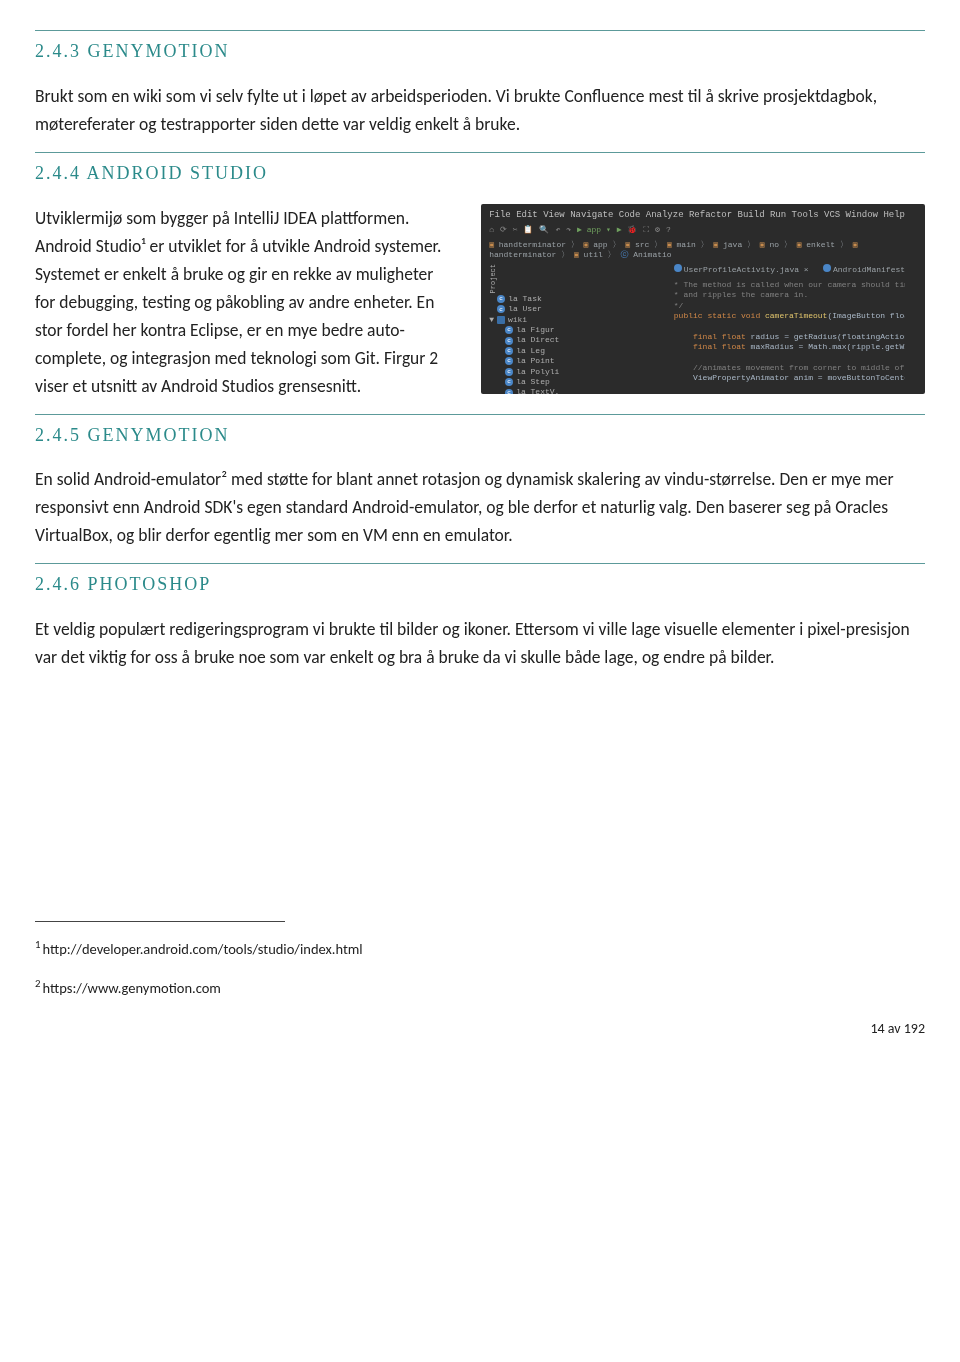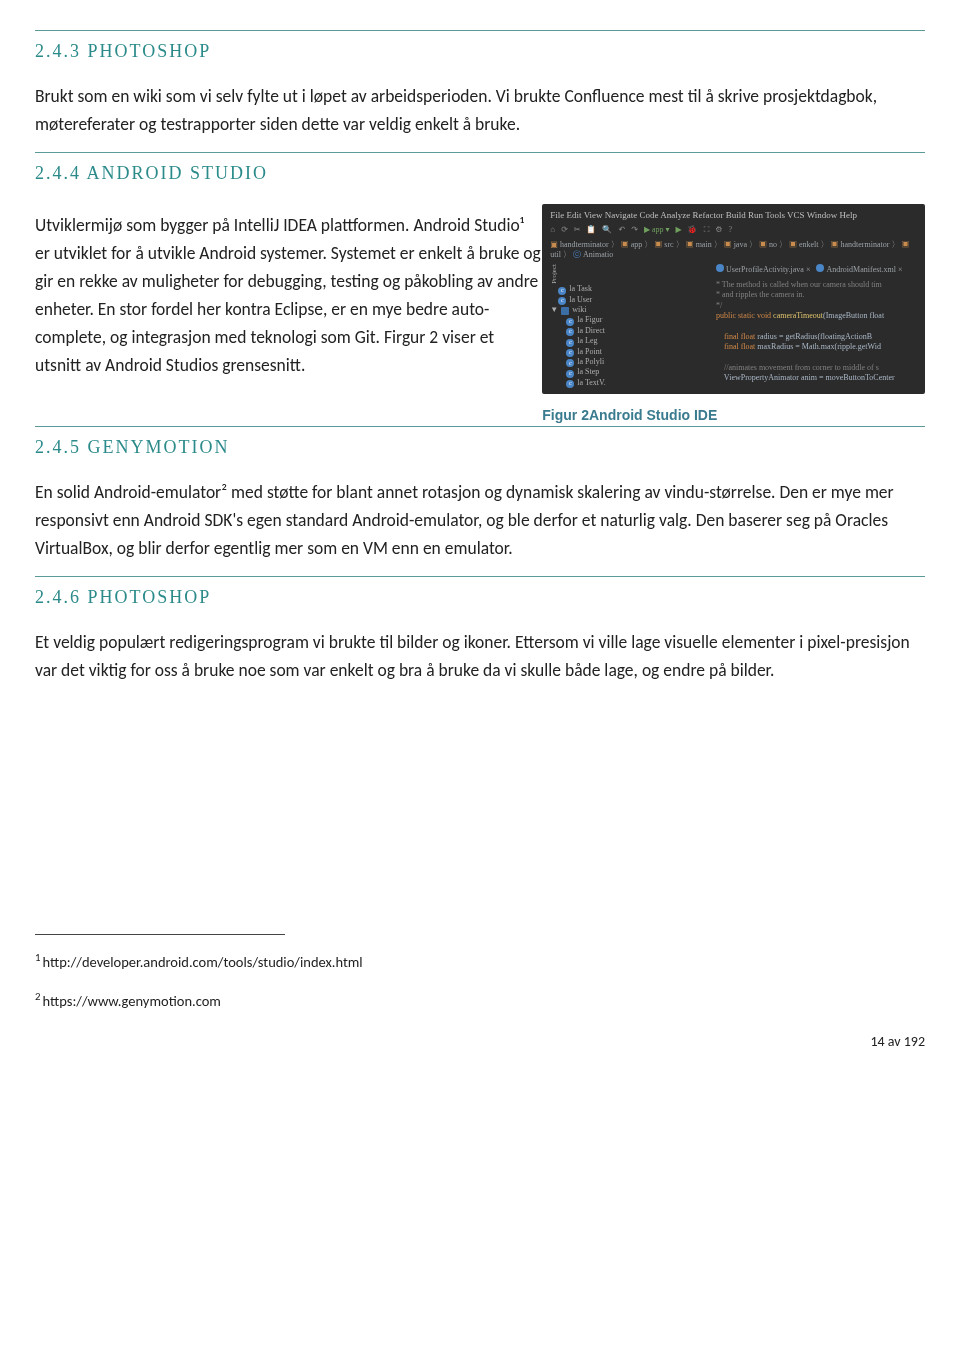--- a/index.html
+++ b/index.html
@@ -20,43 +20,44 @@
     letter-spacing: 2px;
     border-top: 1px solid #5c9a9a;
     padding-top: 6px;
     margin-bottom: 16px;
     font-weight: 400;
   }
   .section-heading:first-of-type {
     margin-top: 0;
   }
   p {
-    margin: 7px 0 14px 0;
+    margin: 0 0 14px 0;
   }
   .two-col {
     display: flex;
     align-items: flex-start;
   }
   .two-col .text-col {
     flex: 1 1 54%;
   }
   .two-col .figure-col {
     flex: 0 0 43%;
   }
   .ide-thumb {
     background: #2b2b2b;
     color: #bbbbbb;
-    font-family: Liberation Serif, serif;
+    font-family: Liberation Mono, monospace;
     font-size: 8.5px;
     line-height: 1.3;
     border-radius: 2px;
-    padding: 6px 4px 10px 8px;
+    padding: 6px 20px 10px 8px;
     overflow: hidden;
     height: 190px;
     box-sizing: border-box;
+    margin-left: 32px;
   }
   .ide-menubar {
     color: #bfbfbf;
     font-size: 9px;
     margin-bottom: 4px;
     white-space: nowrap;
   }
   .ide-toolbar {
     display: flex;
     gap: 6px;
@@ -72,21 +73,21 @@
   .ide-crumb .folder { color: #c78c4e; }
   .ide-body {
     display: flex;
     gap: 10px;
   }
   .ide-tree {
     flex: 0 0 42%;
     color: #adadad;
     font-size: 8px;
   }
-  .ide-tree .row { display:flex; align-items:flex-end; gap:3px; white-space:nowrap; }
+  .ide-tree .row { display:flex; align-items:center; gap:3px; white-space:nowrap; }
   .ide-tree .ind1 { padding-left: 8px; }
   .ide-tree .ind2 { padding-left: 16px; }
   .dot-c { display:inline-flex; width:8px; height:8px; border-radius:50%; background:#4a86c7; color:#fff; font-size:6px; align-items:center; justify-content:center; }
   .fold-b { display:inline-flex; width:8px; height:8px; background:#3a6ea5; border-radius:1px; }
   .ide-tabs { color:#9aa1a6; font-size:8px; margin-bottom:4px; white-space:nowrap; }
   .ide-tabs .tab-c { display:inline-flex; width:8px; height:8px; border-radius:50%; background:#4a86c7; margin-right:2px; }
   .ide-code { flex: 1 1 auto; font-size:8px; white-space:pre; color:#aab2b8; overflow:hidden; }
   .cc { color:#808080; }
   .kw { color:#d08848; }
   .fn { color:#e0c46c; }
@@ -111,21 +112,21 @@
   .footnote .marker { font-size: 0.75em; vertical-align: super; margin-right: 2px; }
   .page-num {
     text-align: right;
     font-size: 14px;
     margin-top: 18px;
   }
 </style>
 </head>
 <body>
 
-<div class="section-heading">2.4.3 PHOTOSHOP</div>
+<div class="section-heading">2.4.3 GENYMOTION</div>
 <p>Brukt som en wiki som vi selv fylte ut i løpet av arbeidsperioden. Vi brukte Confluence mest til å skrive prosjektdagbok, møtereferater og testrapporter siden dette var veldig enkelt å bruke.</p>
 
 <div class="section-heading">2.4.4 ANDROID STUDIO</div>
 
 <div class="two-col">
   <div class="text-col">
     <p>Utviklermijø som bygger på IntelliJ IDEA plattformen. Android Studio¹ er utviklet for å utvikle Android systemer. Systemet er enkelt å bruke og gir en rekke av muligheter for debugging, testing og påkobling av andre enheter. En stor fordel her kontra Eclipse, er en mye bedre auto-complete, og integrasjon med teknologi som Git. Firgur 2 viser et utsnitt av Android Studios grensesnitt.</p>
   </div>
   <div class="figure-col">
     <div class="ide-thumb">
@@ -224,21 +225,20 @@
 
 
 
 
 
 
 </div>
         </div>
       </div>
     </div>
-    <div class="figure-caption">Figur 2Android Studio IDE</div>
   </div>
 </div>
 
 <div class="section-heading">2.4.5 GENYMOTION</div>
 <p>En solid Android-emulator² med støtte for blant annet rotasjon og dynamisk skalering av vindu-størrelse. Den er mye mer responsivt enn Android SDK's egen standard Android-emulator, og ble derfor et naturlig valg. Den baserer seg på Oracles VirtualBox, og blir derfor egentlig mer som en VM enn en emulator.</p>
 
 <div class="section-heading">2.4.6 PHOTOSHOP</div>
 <p>Et veldig populært redigeringsprogram vi brukte til bilder og ikoner. Ettersom vi ville lage visuelle elementer i pixel-presisjon var det viktig for oss å bruke noe som var enkelt og bra å bruke da vi skulle både lage, og endre på bilder.</p>
 
 <hr class="footnote-sep">

